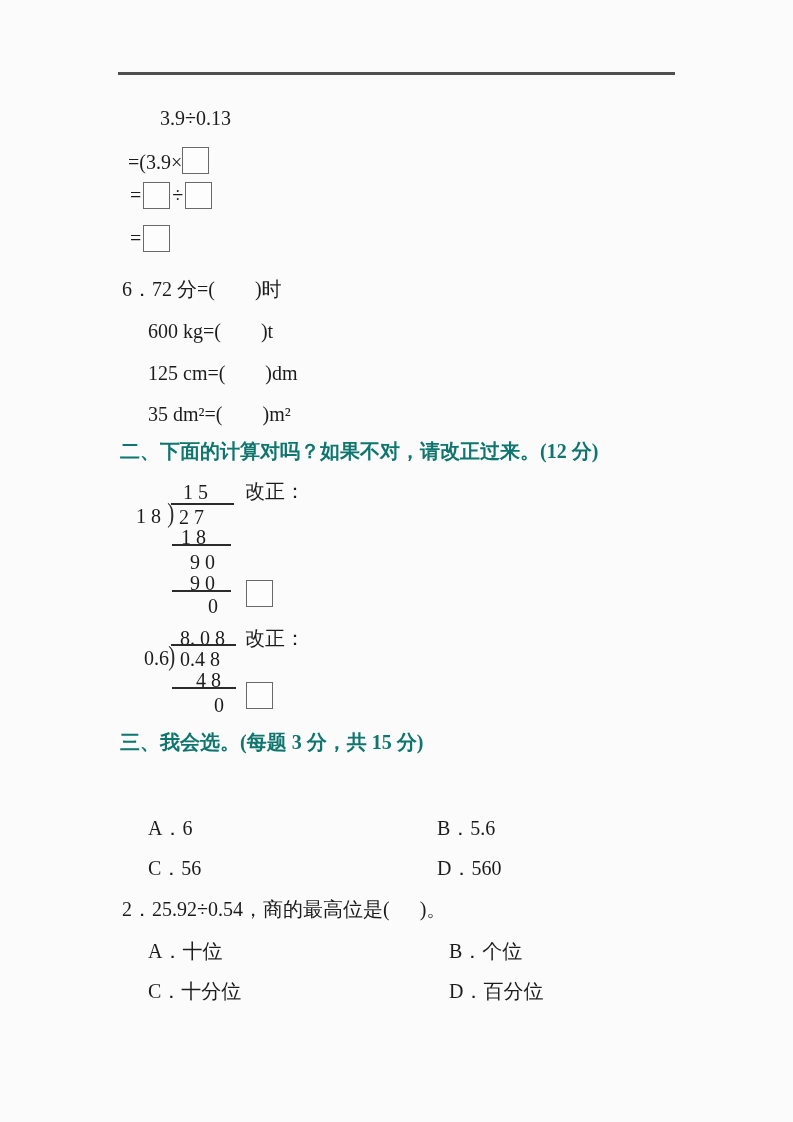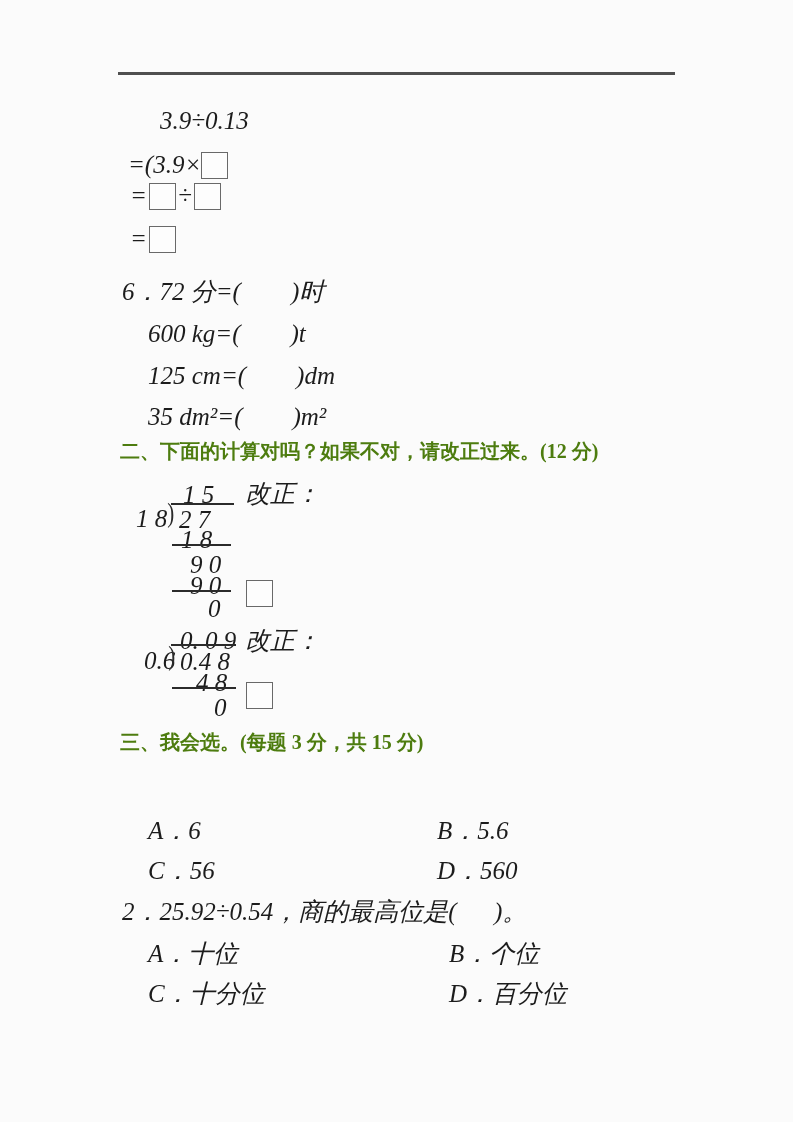--- a/index.html
+++ b/index.html
@@ -8,22 +8,22 @@
     background:#e8e8e8;
   }
   .page {
     position:relative;
     width:793px; height:1122px;
     background:#fbfbfb;
     color:#1c1c1c;
     overflow:hidden;
   }
   .abs { position:absolute; white-space:pre; line-height:1.15; }
-  .t  { font-size:25px;font-style:italic; }
-  .heading { font-size:20px; font-weight:bold; color:#4d7c0f; }
+  .t  { font-size:20px; }
+  .heading { font-size:20px; font-weight:bold; color:#0f766e; }
   .rule {
     position:absolute; left:118px; top:72px;
     width:557px; height:3px; background:#4f4f4f;
   }
   .hline { position:absolute; height:2px; background:#2b2b2b; }
   .blank-box {
     display:inline-block;
     width:27px; height:27px;
     border:1.5px solid #696969;
     background:#fdfdfd;
@@ -84,21 +84,21 @@
     <span class="abs t" style="left:51px; top:48px;">1 8</span>
     <div class="hline" style="left:42px; top:66px; width:59px;"></div>
     <span class="abs t" style="left:60px; top:73px;">9 0</span>
     <span class="abs t" style="left:60px; top:94px;">9 0</span>
     <div class="hline" style="left:42px; top:112px; width:59px;"></div>
     <span class="abs t" style="left:78px; top:117px;">0</span>
     <span class="blank-box chk" style="left:116px; top:102px;"></span>
   </div>
 
   <div class="division" style="left:130px; top:624px; width:200px; height:95px;">
-    <span class="abs t" style="left:50px; top:3px;">0. 0 9</span>
+    <span class="abs t" style="left:50px; top:3px;">8. 0 8</span>
     <span class="abs t" style="left:115px; top:3px;">改正：</span>
     <div class="hline" style="left:41px; top:20px; width:65px;"></div>
     <span class="abs t" style="left:14px; top:23px;">0.6</span>
     <span class="abs bracket" style="left:37px; top:21px;">)</span>
     <span class="abs t" style="left:50px; top:24px;">0.4 8</span>
     <span class="abs t" style="left:66px; top:45px;">4 8</span>
     <div class="hline" style="left:42px; top:63px; width:64px;"></div>
     <span class="abs t" style="left:84px; top:70px;">0</span>
     <span class="blank-box chk" style="left:116px; top:58px;"></span>
   </div>

